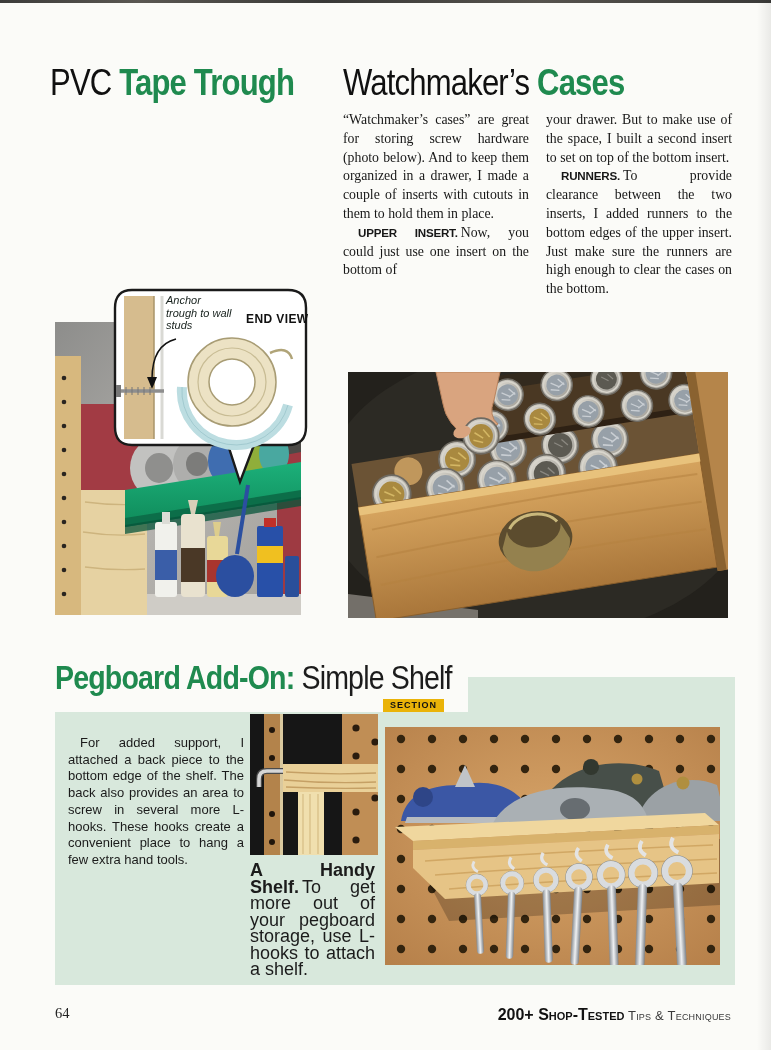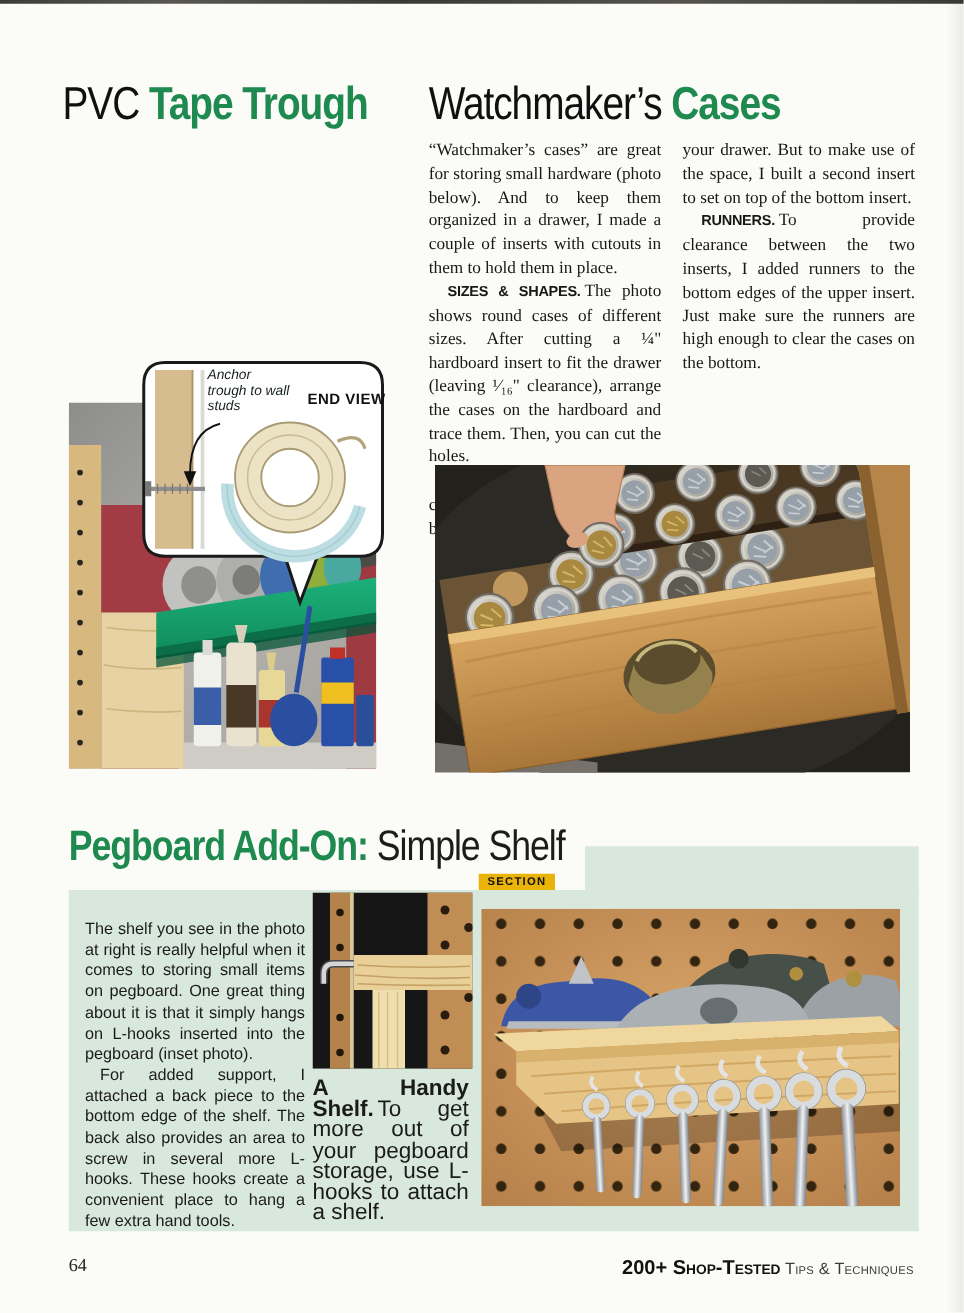--- a/index.html
+++ b/index.html
@@ -167,22 +167,21 @@
     <path d="M64 52 Q40 58 40 92" stroke="#111" stroke-width="1.5" fill="none"></path>
     <polygon points="35,90 45,90 40,102" fill="#111"></polygon>
   </svg>
   <div class="callout">Anchor trough to wall studs</div>
   <div class="endview">END VIEW</div>
 </div>
 
 <h1 class="headline" id="a2-title"><span class="hl-light">Watchmaker’s </span><span class="hl-bold">Cases</span></h1>
 
 <div class="serif-col" id="a2-col1">
-  <p>“Watchmaker’s cases” are great for storing small hardware (photo below). And to keep them organized in a drawer, I made a couple of inserts with cutouts in them to hold them in place.</p>
-  <p class="indent"><span class="lead">SIZES &amp; SHAPES.</span><span>The photo shows round cases of different sizes. After cutting a ¼" hardboard insert to fit the drawer (leaving ¹⁄₁₆" clearance), arrange the cases on the hardboard and trace them. Then, you can cut the holes.</span></p>
+  <p>“Watchmaker’s cases” are great for storing screw hardware (photo below). And to keep them organized in a drawer, I made a couple of inserts with cutouts in them to hold them in place.</p>
   <p class="indent"><span class="lead">UPPER INSERT.</span><span>Now, you could just use one insert on the bottom of</span></p>
 </div>
 <div class="serif-col" id="a2-col2">
   <p>your drawer. But to make use of the space, I built a second insert to set on top of the bottom insert.</p>
   <p class="indent"><span class="lead">RUNNERS.</span><span>To provide clearance between the two inserts, I added runners to the bottom edges of the upper insert. Just make sure the runners are high enough to clear the cases on the bottom.</span></p>
 </div>
 
 <figure id="photo2">
   <svg width="380" height="246" viewBox="0 0 380 246">
     <defs>
@@ -268,21 +267,20 @@
     </g>
   </svg>
 </figure>
 
 <div id="green-band"></div>
 <div id="green-panel"></div>
 
 <h1 class="headline" id="a3-title"><span class="hl-bold">Pegboard Add-On:</span><span class="hl-light"> Simple Shelf</span></h1>
 
 <div id="a3-body">
-  <p>The shelf you see in the photo at right is really helpful when it comes to storing small items on pegboard. One great thing about it is that it simply hangs on L-hooks inserted into the pegboard (inset photo).</p>
   <p class="indent-s">For added support, I attached a back piece to the bottom edge of the shelf. The back also provides an area to screw in several more L-hooks. These hooks create a convenient place to hang a few extra hand tools.</p>
 </div>
 
 <figure id="photo3">
   <svg width="128" height="141" viewBox="0 0 128 141">
     <rect width="128" height="141" fill="#161616"></rect>
     <rect x="14" y="0" width="16" height="141" fill="#b3834b"></rect>
     <g fill="#20150b">
       <circle cx="22" cy="16" r="3"></circle>
         <circle cx="22" cy="44" r="3"></circle>

